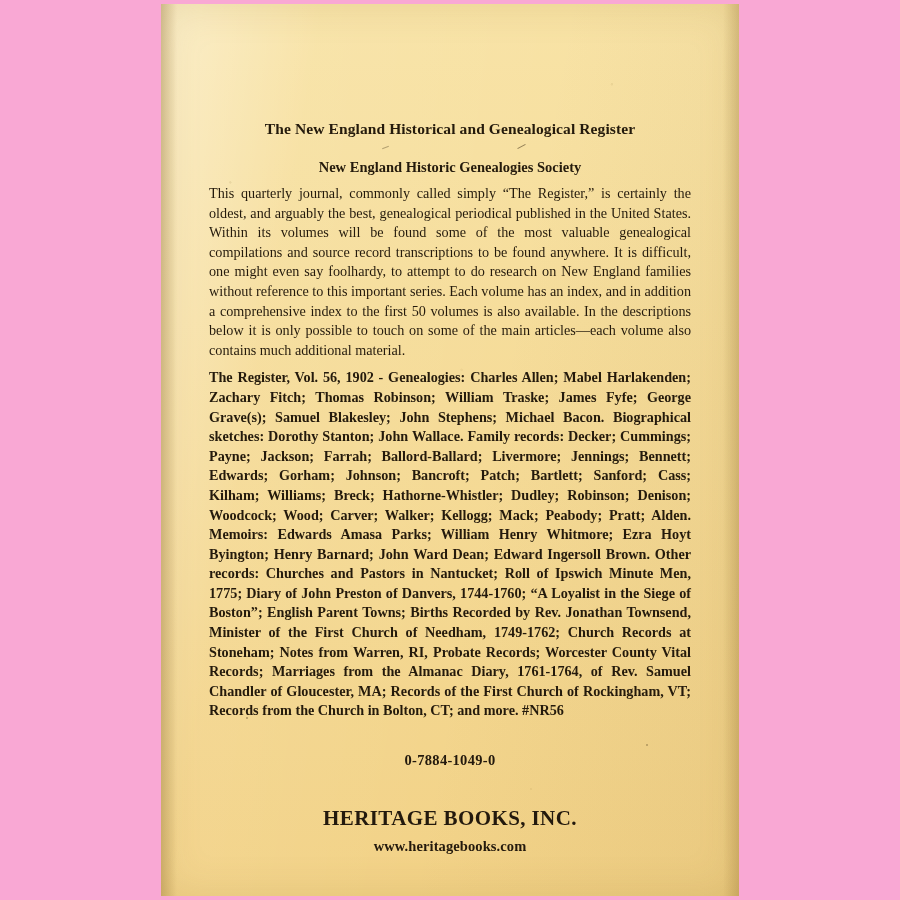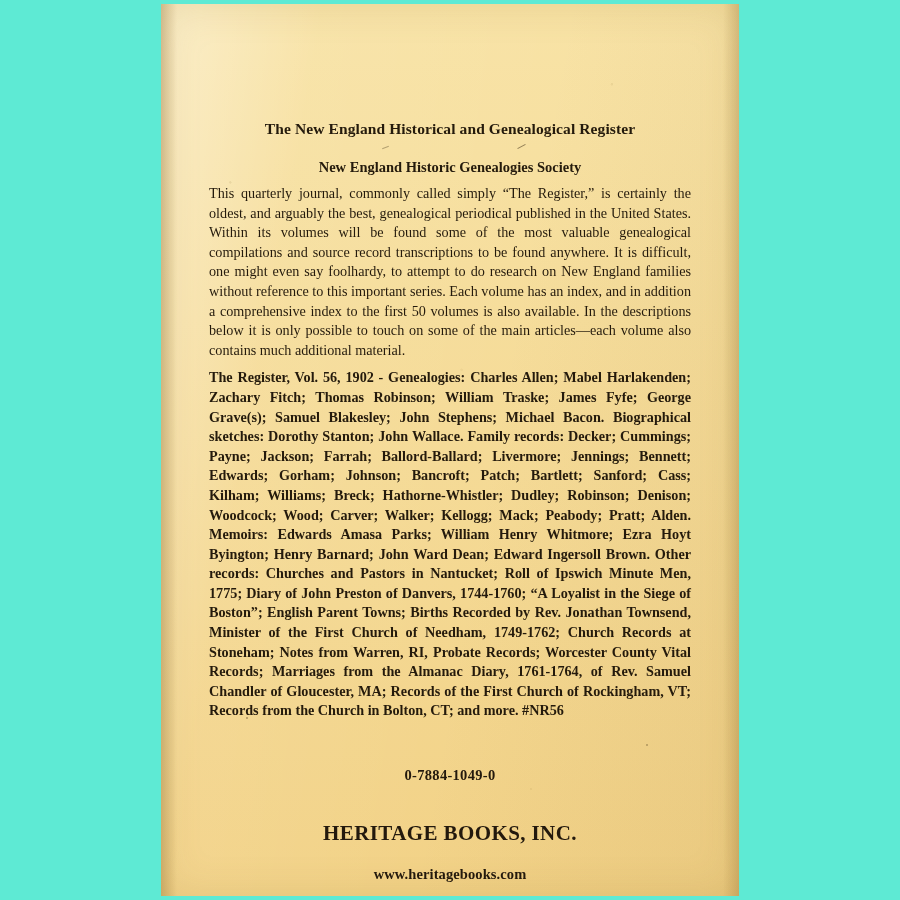--- a/index.html
+++ b/index.html
@@ -10,21 +10,21 @@
     width: 900px;
     height: 900px;
     background: #ffffff;
     font-family: "Liberation Serif", serif;
     overflow: hidden;
   }
   .page-wrap {
     position: relative;
     width: 900px;
     height: 900px;
-    background: #5eead4;
+    background: #f9a8d4;
   }
   
   .cover {
     position: absolute;
     left: 161px;
     top: 4px;
     width: 578px;
     height: 892px;
     background: #f6dc9a;
     background-image:
@@ -96,35 +96,35 @@
     text-justify: inter-word;
     font-size: 14.2px;
     line-height: 19.6px;
     color: #241a0c;
   }
   .intro { margin-top: 22px; }
   .details { margin-top: 20px; font-weight: bold; }
   .details .lead { font-weight: bold; }
 
   .isbn {
-    margin-top: 46px;
+    margin-top: 31px;
     text-align: center;
     font-size: 14.5px;
     font-weight: bold;
     letter-spacing: 0.3px;
   }
   .publisher {
     margin-top: 37px;
     text-align: center;
     font-size: 21px;
     font-weight: bold;
     letter-spacing: 0.4px;
   }
   .website {
-    margin-top: 20px;
+    margin-top: 7px;
     text-align: center;
     font-size: 14.5px;
     font-weight: bold;
     letter-spacing: 0.1px;
   }
   .ink-mark{
     position:absolute;
     pointer-events:none;
     background:#3a2a12;
     opacity:.55;

